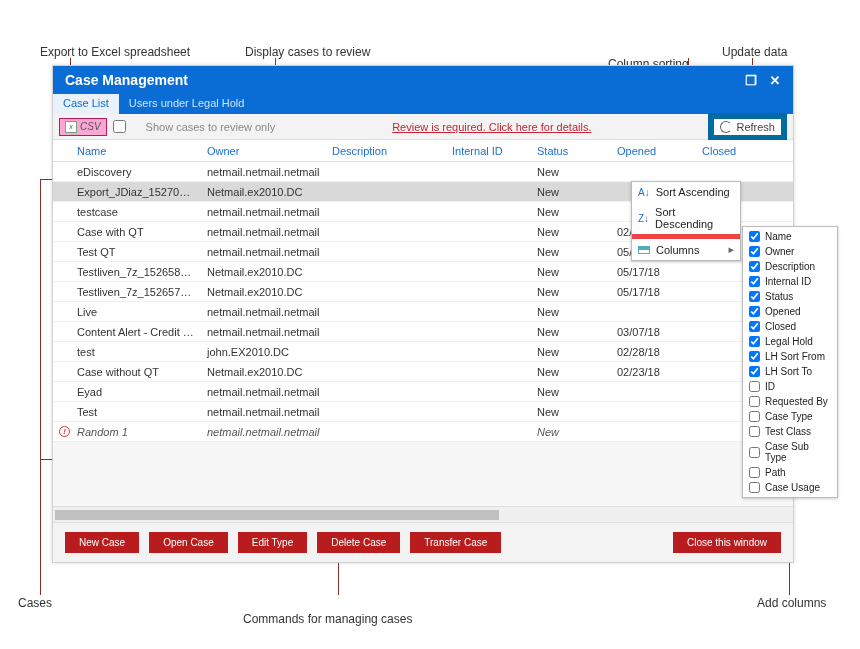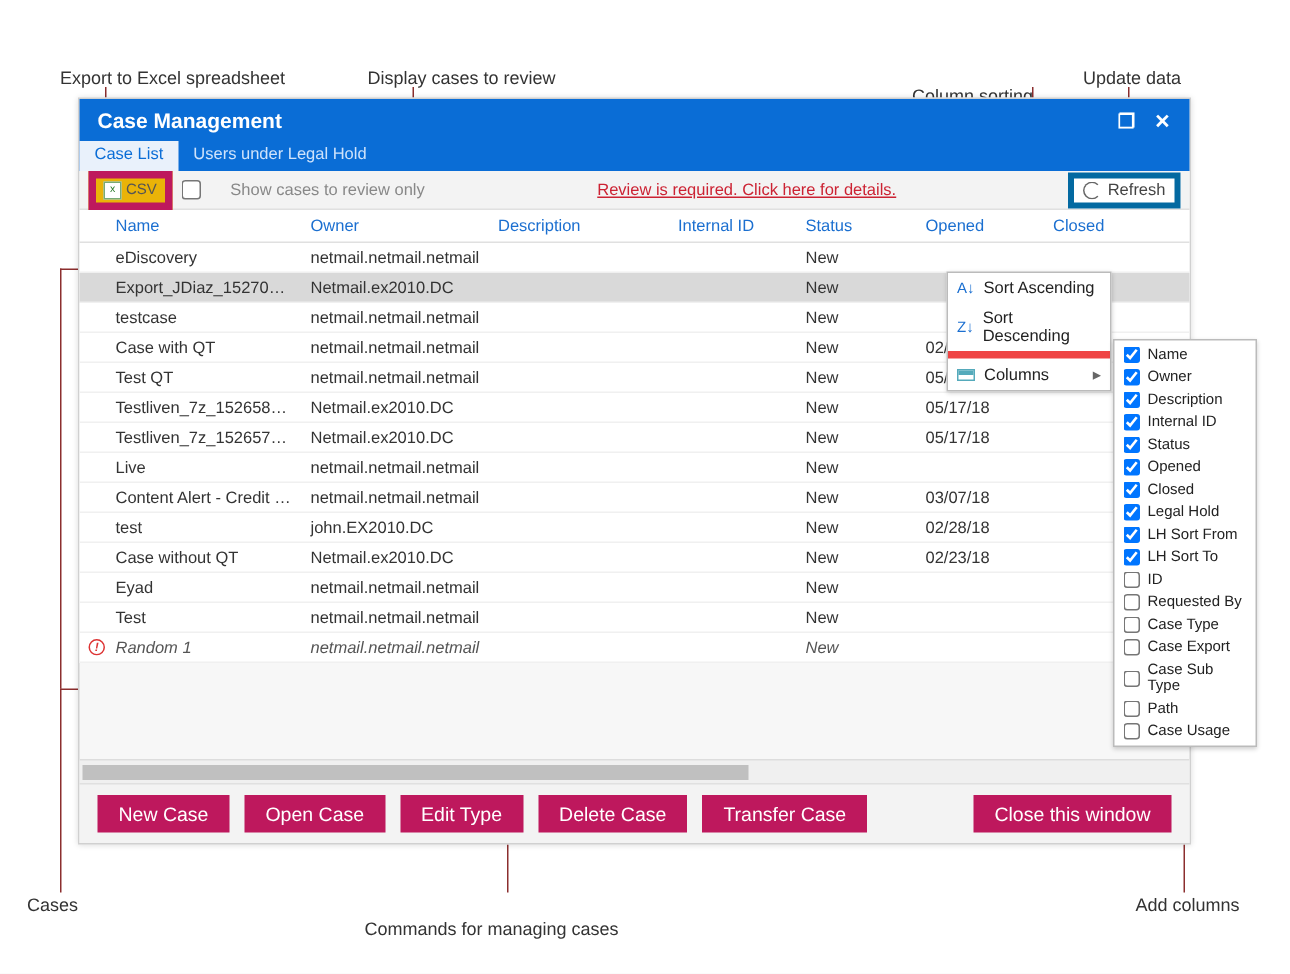--- a/index.html
+++ b/index.html
@@ -74,46 +74,47 @@
     background: #f3f3f3;
     border-bottom: 1px solid #e0e0e0;
     height: 26px;
     display: flex;
     align-items: center;
     padding: 0 6px;
     gap: 6px;
   }
   .csv-btn {
     display: flex; align-items:center; gap:3px;
-    border: 5px solid #be185d;
-    background: #eab308;
+    border: 1px solid #be185d;
+    background: #f9a8d4;
     padding: 2px 5px;
     font-size: 10px;
     color: #555;
     cursor: pointer;
+    font-style: italic;
   }
   .csv-icon {
     width: 12px; height: 12px;
     border: 1px solid #7a7;
     background: #fff;
     display:flex; align-items:center; justify-content:center;
     font-size: 7px; color:#2a7a2a;
   }
   .checkbox-row {
     display:flex; align-items:center; gap:20px;
     color:#888; font-size:11px;
   }
   .checkbox-row input { margin:0; }
   .review-link {
     color: #c23; text-decoration: underline;
     font-size: 11px;
   }
   .refresh-btn {
     display:flex; align-items:center; gap:4px;
-    border: 4px solid #0369a1;
+    border: 6px solid #0369a1;
     background:#fff;
     padding:2px 6px;
     font-size:11px;
     color:#444;
     cursor:pointer;
   }
   .refresh-icon {
     width:12px; height:12px;
     border:1.5px solid #666;
     border-right-color:transparent;
@@ -181,25 +182,25 @@
   .footer {
     background:#f3f3f3;
     border-top:1px solid #e0e0e0;
     height:40px;
     display:flex;
     align-items:center;
     gap:10px;
     padding:0 12px;
   }
   .btn {
-    background:#be185d;
+    background:#b91c1c;
     color:#fff;
     border:none;
     padding:5px 14px;
-    font-size:13px;
+    font-size:10px;
     cursor:pointer;
   }
   .btn.secondary { margin-left:auto; }
   
   .sort-menu {
     position:absolute;
     background:#fff;
     border:1px solid #bbb;
     font-size:11px;
     width:110px;
@@ -516,21 +517,21 @@
       <label class="ci">
         <input type="checkbox" style="">
         <span>Requested By</span>
       </label>
       <label class="ci">
         <input type="checkbox" style="">
         <span>Case Type</span>
       </label>
       <label class="ci">
         <input type="checkbox" style="">
-        <span>Case Export</span>
+        <span>Test Class</span>
       </label>
       <label class="ci">
         <input type="checkbox" style="">
         <span>Case Sub Type</span>
       </label>
       <label class="ci">
         <input type="checkbox" style="">
         <span>Path</span>
       </label>
       <label class="ci">

